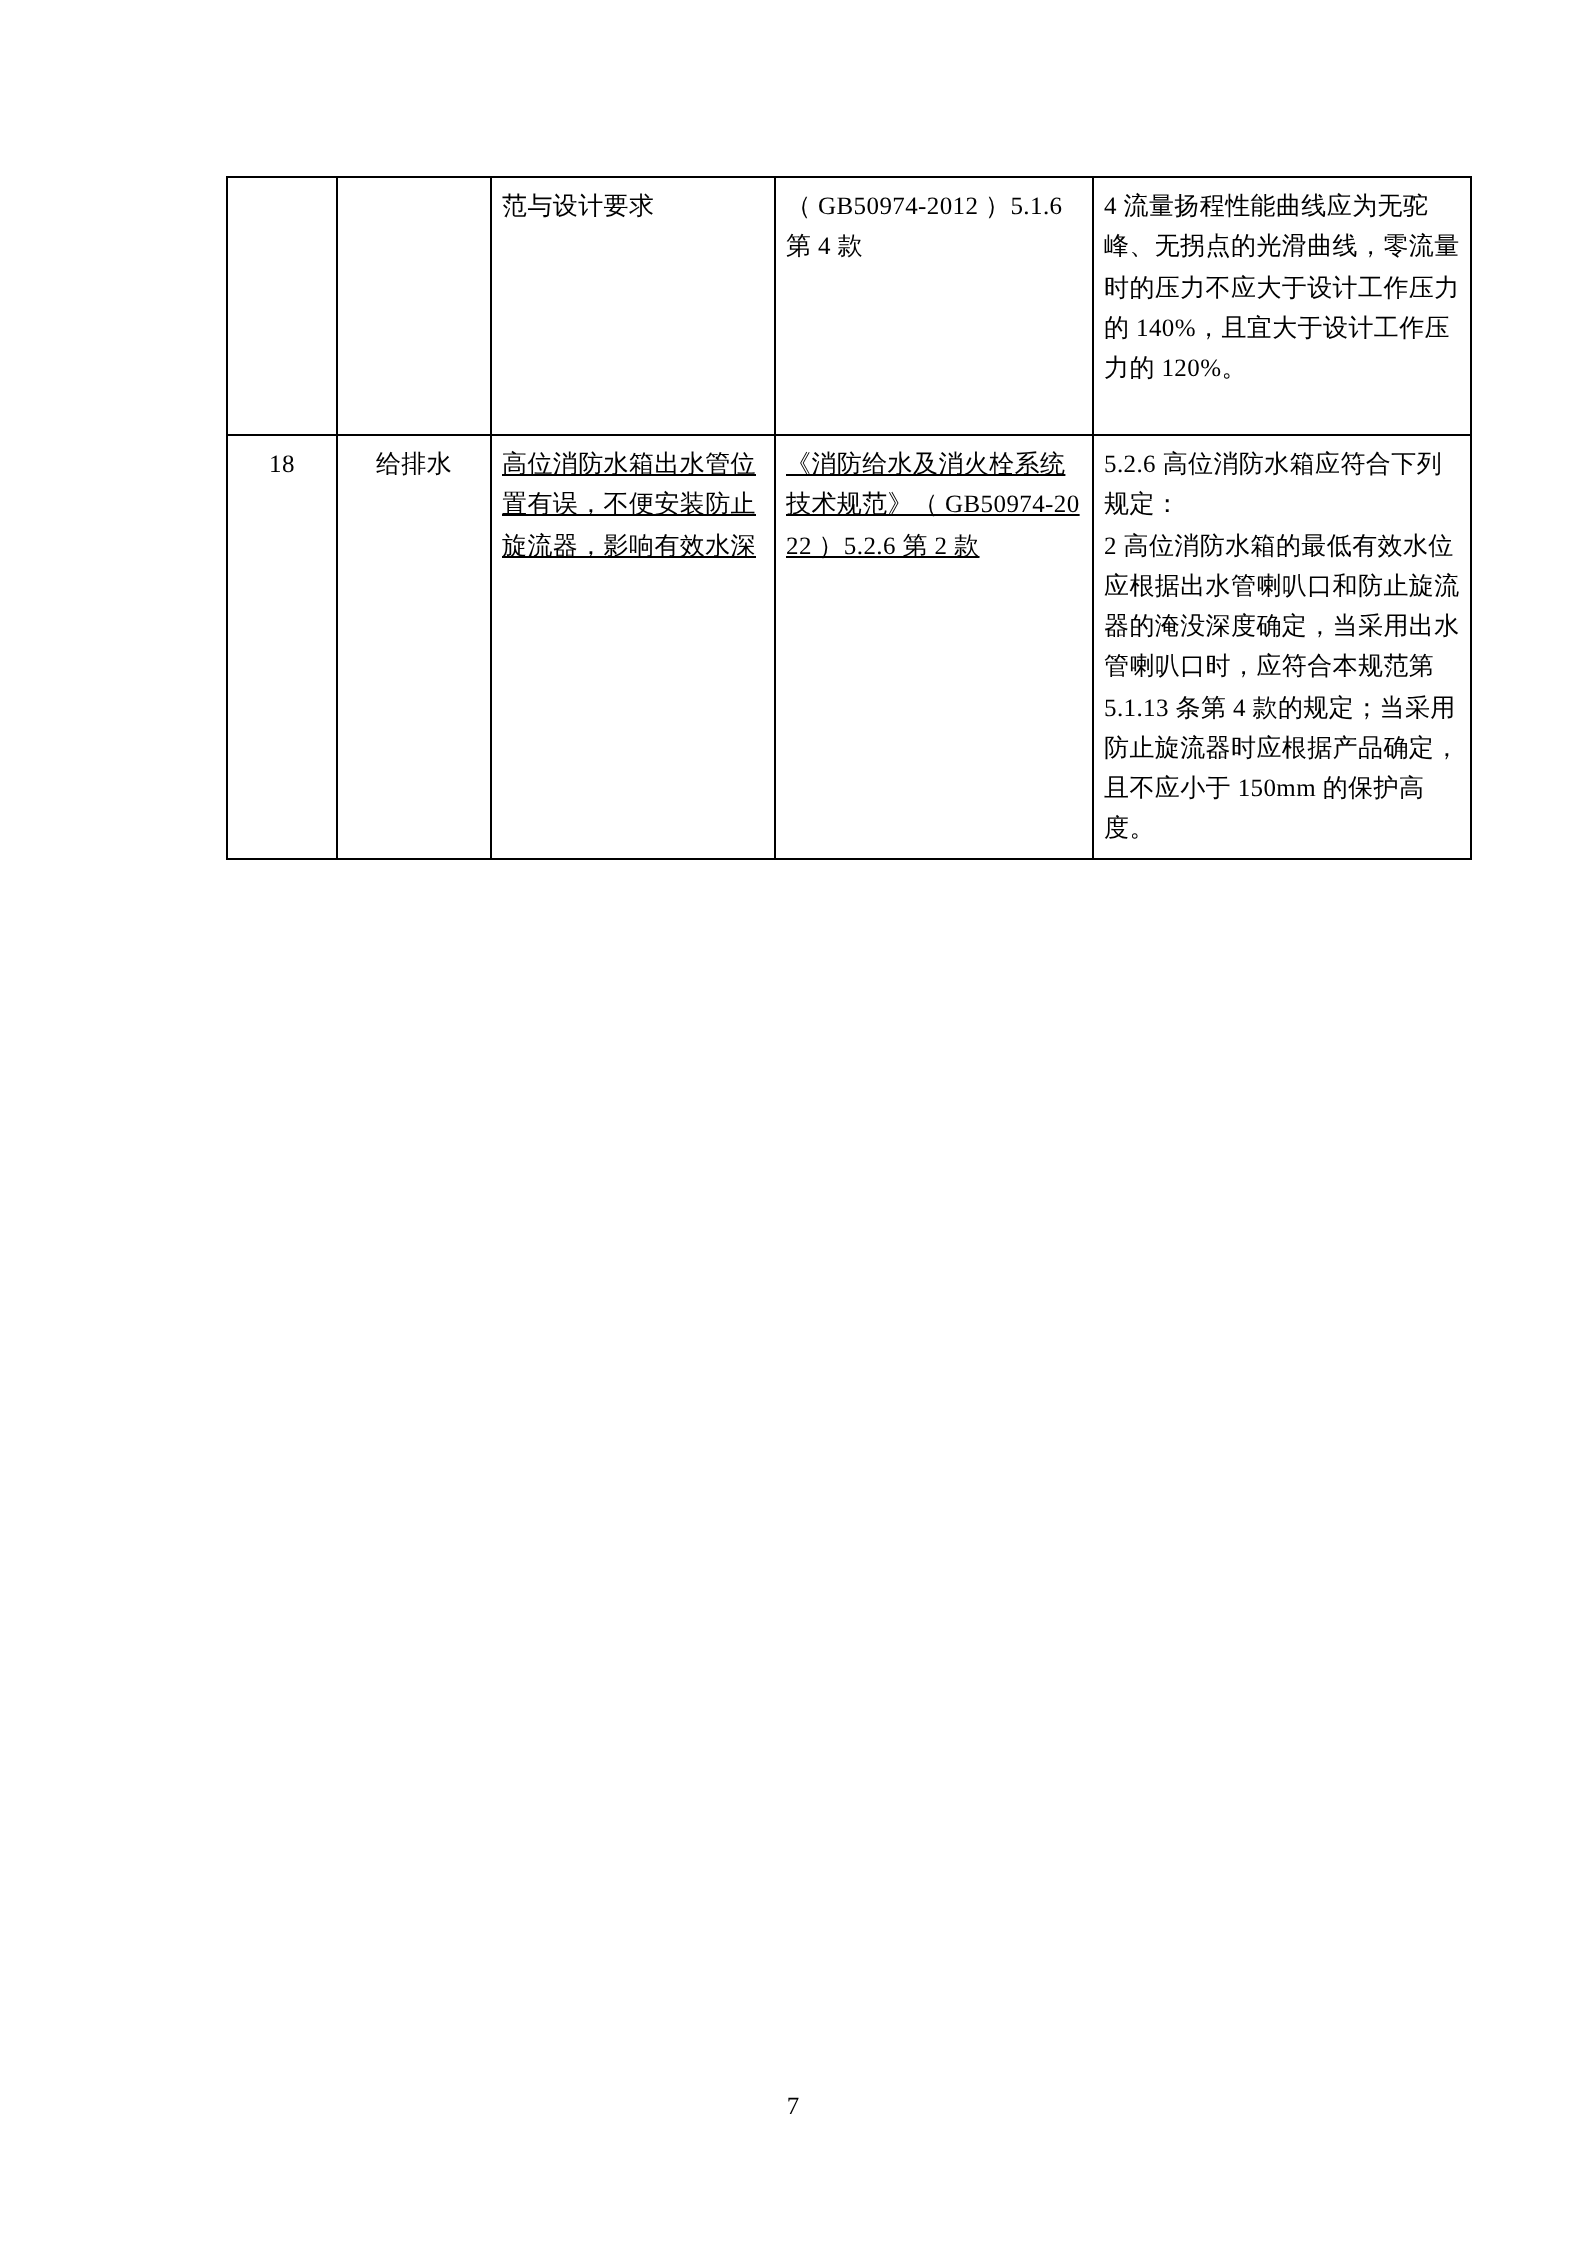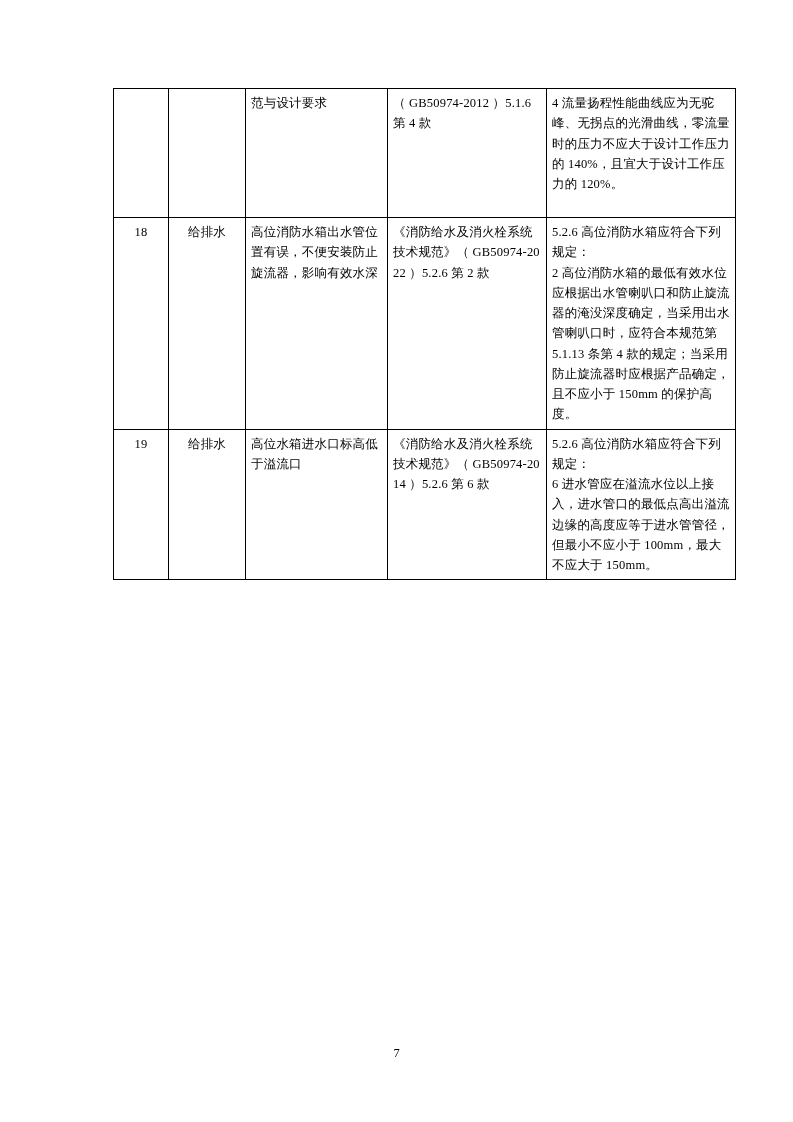--- a/index.html
+++ b/index.html
@@ -43,20 +43,21 @@
   .col-desc { width: 131px; margin-left: 26px; }
   .col-ref { width: 148px; }
   .col-text { width: 178px; }
 
   .c-num, .c-cat {
     text-align: center;
     vertical-align: middle;
   }
   .c-desc {
     vertical-align: middle;
+    text-decoration: underline;
   }
   .c-ref {
     vertical-align: top;
   }
   .c-text {
     vertical-align: top;
   }
   .row-first td {
     height: 120px;
   }
@@ -90,26 +91,19 @@
       </tr>
 
       <tr>
         <td class="col-num c-num">18</td>
         <td class="col-cat c-cat">给排水</td>
         <td class="col-desc c-desc">高位消防水箱出水管位置有误，不便安装防止旋流器，影响有效水深</td>
         <td class="col-ref c-ref c-desc">《消防给水及消火栓系统技术规范》（ GB50974-2022 ）5.2.6 第 2 款</td>
         <td class="col-text c-text">5.2.6 高位消防水箱应符合下列规定：<br>2 高位消防水箱的最低有效水位应根据出水管喇叭口和防止旋流器的淹没深度确定，当采用出水管喇叭口时，应符合本规范第 5.1.13 条第 4 款的规定；当采用防止旋流器时应根据产品确定，且不应小于 150mm 的保护高度。</td>
       </tr>
 
-      <tr>
-        <td class="col-num c-num">19</td>
-        <td class="col-cat c-cat">给排水</td>
-        <td class="col-desc c-desc">高位水箱进水口标高低于溢流口</td>
-        <td class="col-ref c-ref c-desc">《消防给水及消火栓系统技术规范》（ GB50974-2014 ）5.2.6 第 6 款</td>
-        <td class="col-text c-text">5.2.6 高位消防水箱应符合下列规定：<br>6 进水管应在溢流水位以上接入，进水管口的最低点高出溢流边缘的高度应等于进水管管径，但最小不应小于 100mm，最大不应大于 150mm。</td>
-      </tr>
 
     </tbody>
   </table>
 
   <div class="page-number">7</div>
 
 </div>
 
 </body></html>

